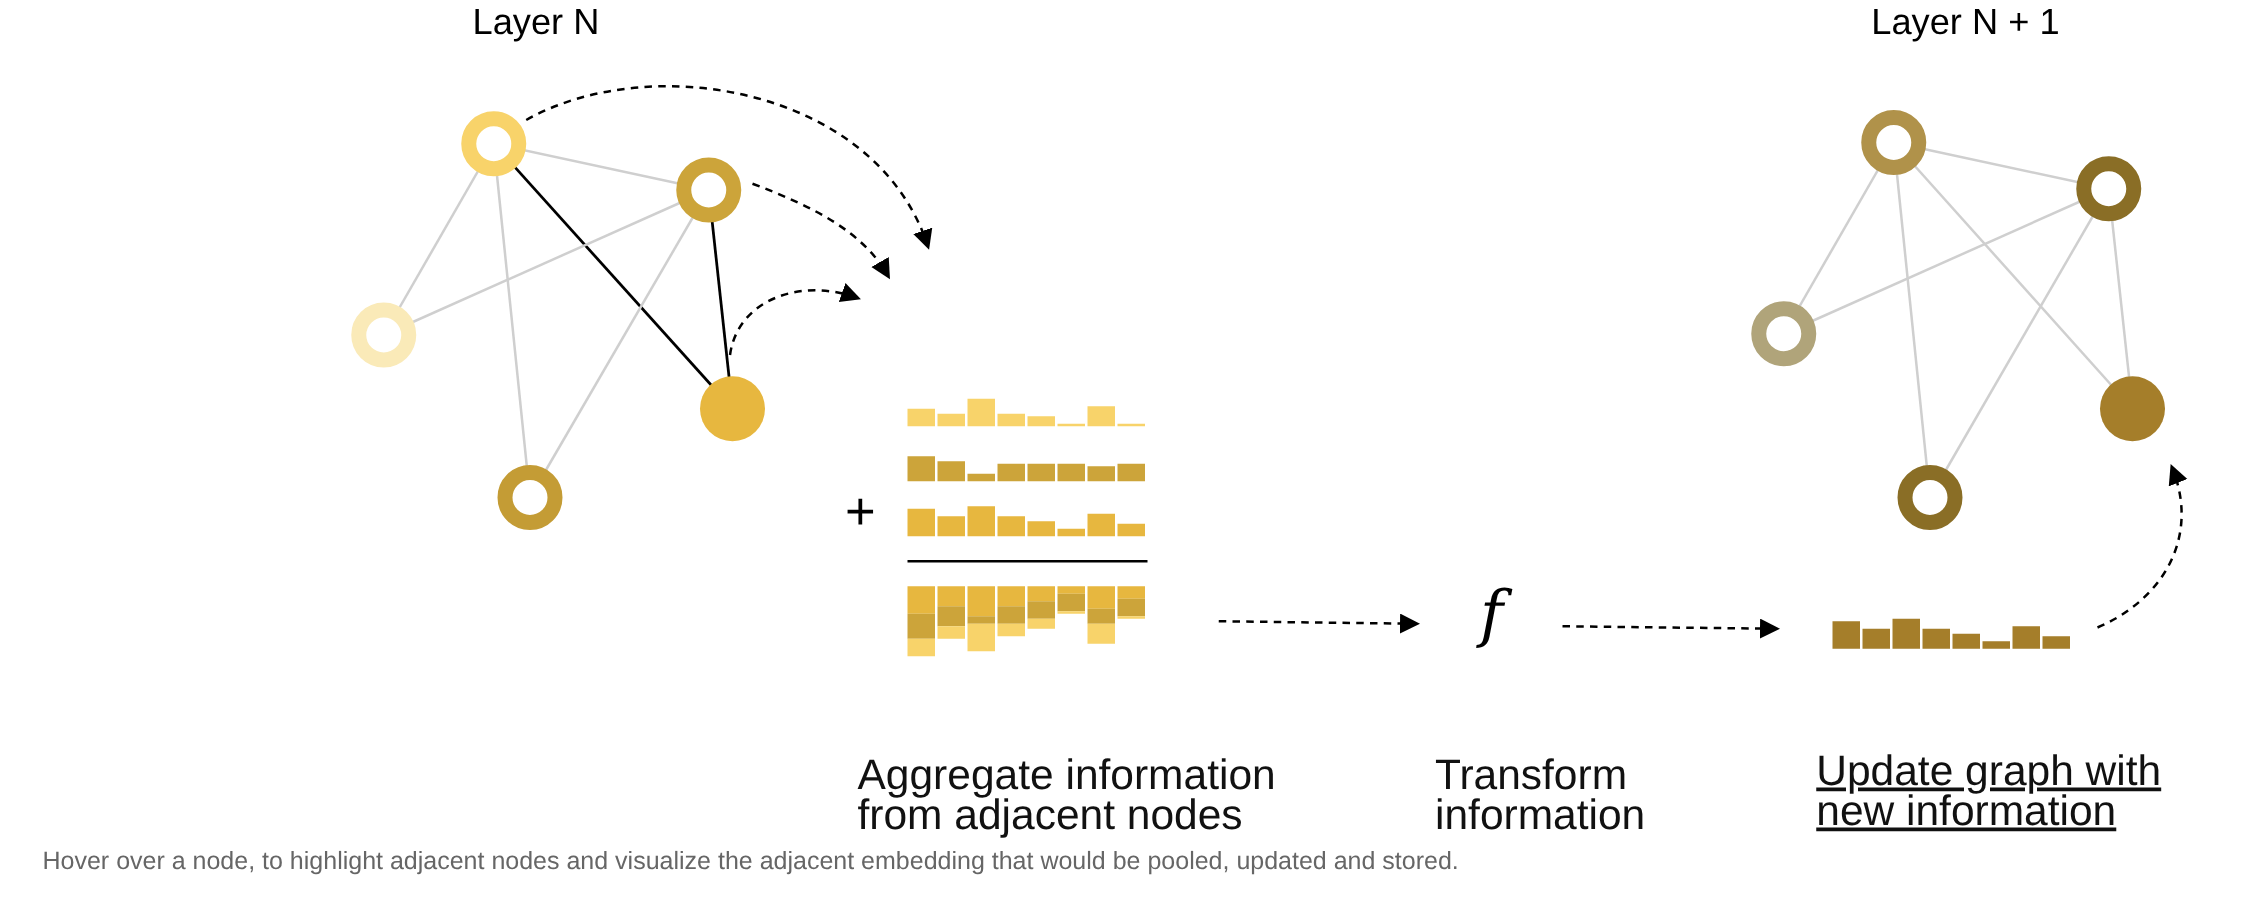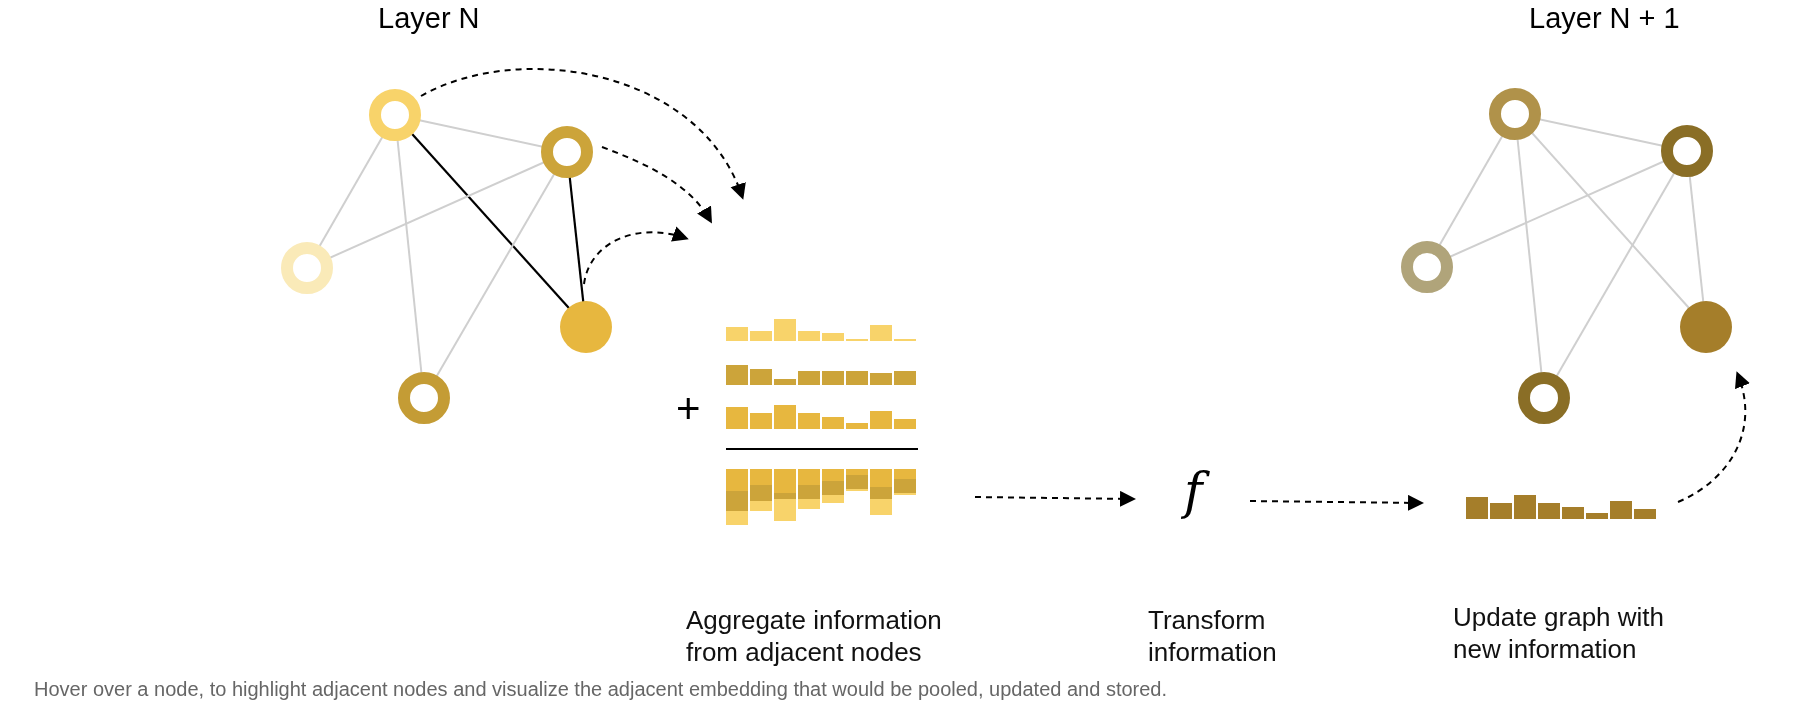--- a/index.html
+++ b/index.html
@@ -1,20 +1,20 @@
 <!DOCTYPE html>
 <html><head>
 <meta charset="utf-8">
 <style>
   html, body { margin: 0; padding: 0; background: #ffffff; }
   body { width: 1794px; height: 726px; position: relative; overflow: hidden;
          font-family: "Liberation Sans", sans-serif; }
   svg#diagram { position: absolute; left: 0; top: 0; }
   .layer-title { position: absolute; top: 2px; font-weight: normal; font-size: 29px; color: #000; white-space: nowrap; }
-  .step-label { position: absolute; font-size: 26px; line-height: 32px; color: #111; white-space: pre-line; }
+  .step-label { position: absolute; font-size: 34px; line-height: 32px; color: #111; white-space: pre-line; }
   .caption { position: absolute; left: 34px; top: 678px; font-size: 20px; color: #666; white-space: nowrap; }
   .func { position: absolute; left: 1184px; top: 462px; font-family: "DejaVu Serif", serif; font-style: italic; font-size: 50px; color: #000; }
   .plus { position: absolute; left: 676px; top: 388px; font-size: 42px; color: #000; line-height: 42px; }
   .edge { stroke: #cfcfcf; stroke-width: 2; }
   .edge.hl { stroke: #000; stroke-width: 2.2; }
   .dash { fill: none; stroke: #000; stroke-width: 2; stroke-dasharray: 6 5; }
 </style>
 </head>
 <body>
 
@@ -123,25 +123,25 @@
       <rect x="1514" y="495" width="22" height="24" fill="#A57E2A"></rect>
       <rect x="1538" y="503" width="22" height="16" fill="#A57E2A"></rect>
       <rect x="1562" y="507" width="22" height="12" fill="#A57E2A"></rect>
       <rect x="1586" y="513" width="22" height="6" fill="#A57E2A"></rect>
       <rect x="1610" y="501" width="22" height="18" fill="#A57E2A"></rect>
       <rect x="1634" y="509" width="22" height="10" fill="#A57E2A"></rect>
     </g>
 </svg>
 
 <div class="layer-title" style="left:378px;">Layer N</div>
-<div class="layer-title" style="left:1497px;margin-left:32px;">Layer N + 1</div>
+<div class="layer-title" style="left:1497px;">Layer N + 1</div>
 
 <div class="plus">+</div>
 <div class="func">f</div>
 
 <div class="step-label" style="left:686px; top:604px;">Aggregate information
 from adjacent nodes</div>
 <div class="step-label" style="left:1148px; top:604px;">Transform
 information</div>
-<div class="step-label" style="left:1453px; top:601px;">Update graph with
+<div class="step-label" style="left:1453px; top:601px;text-decoration:underline;">Update graph with
 new information</div>
 
 <div class="caption">Hover over a node, to highlight adjacent nodes and visualize the adjacent embedding that would be pooled, updated and stored.</div>
 
 </body></html>

